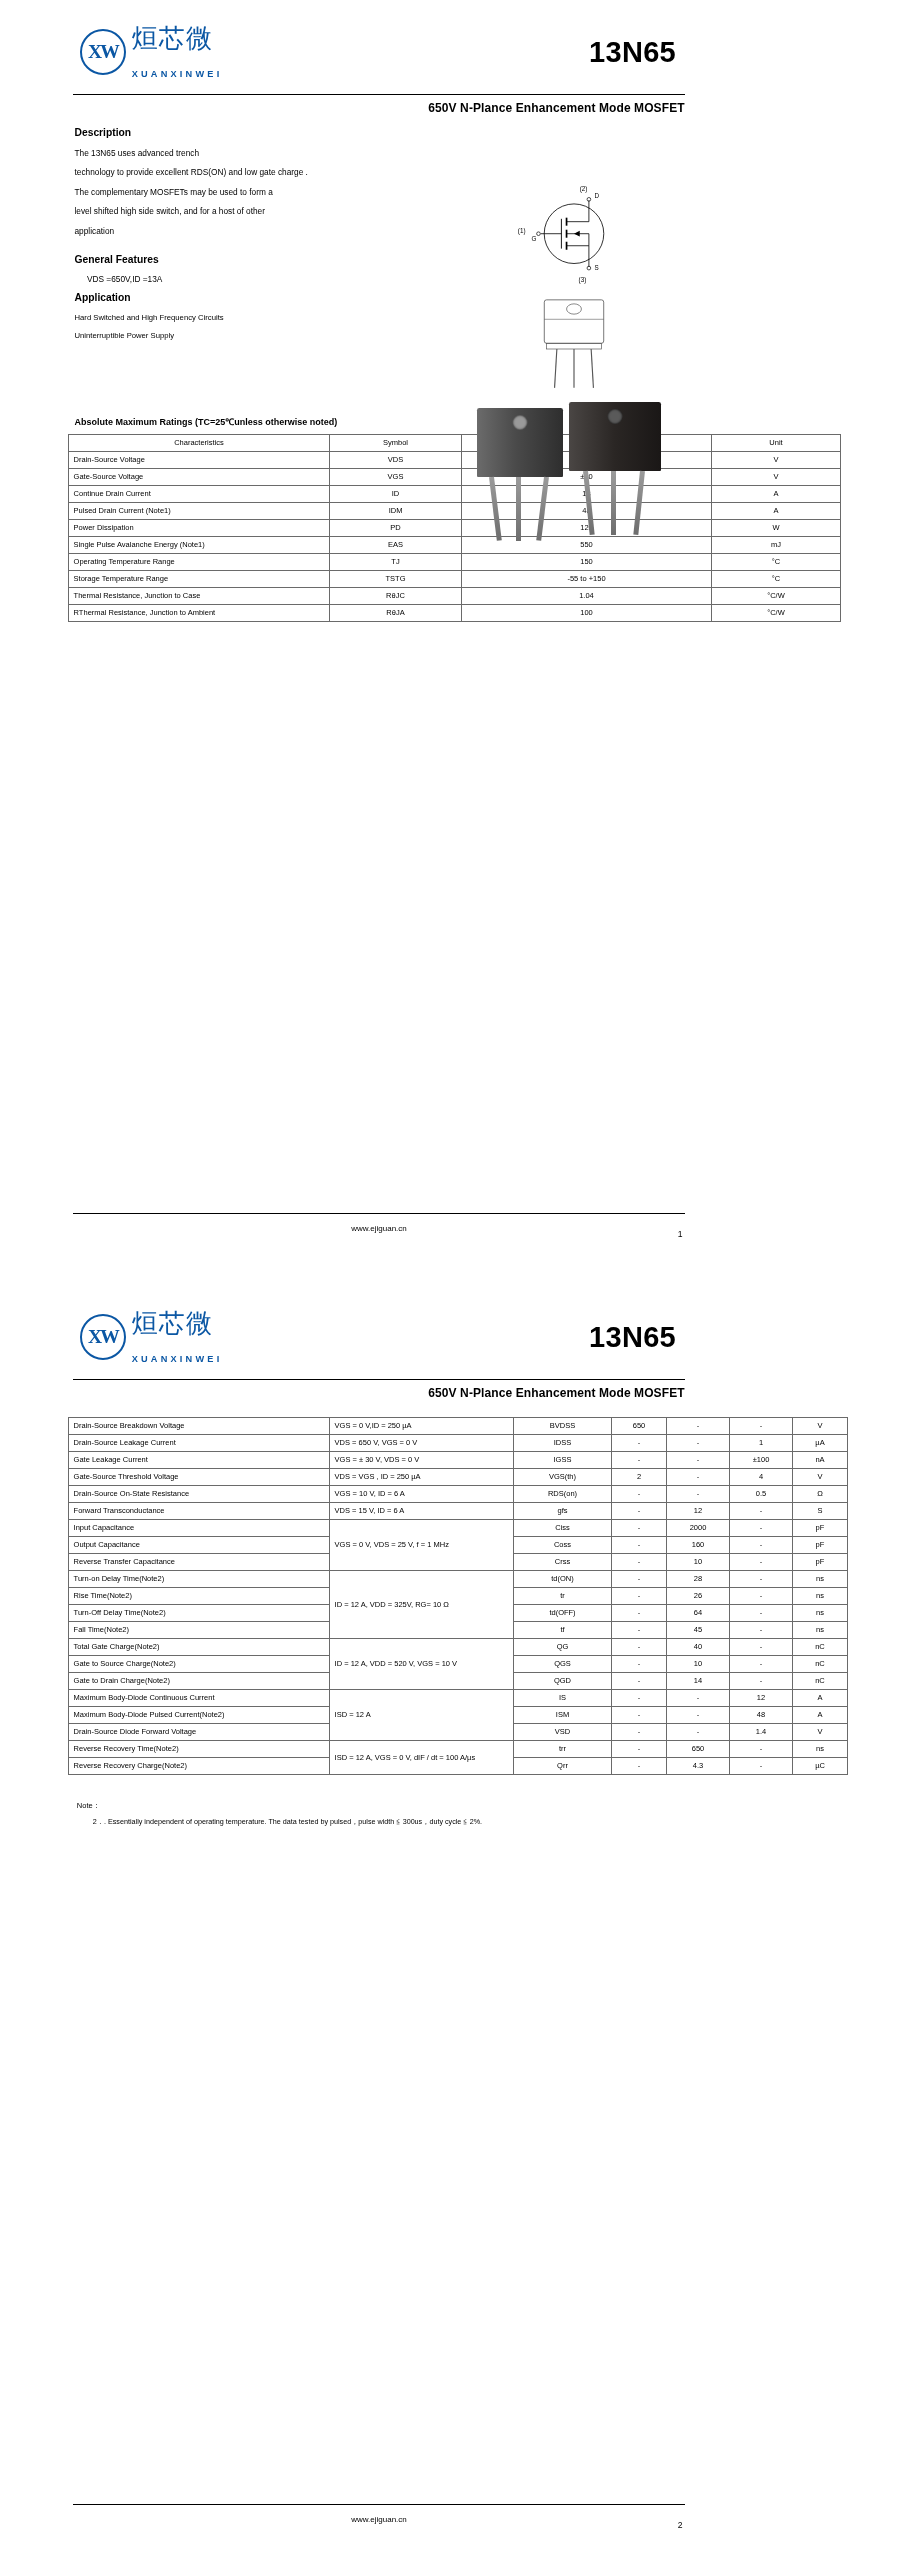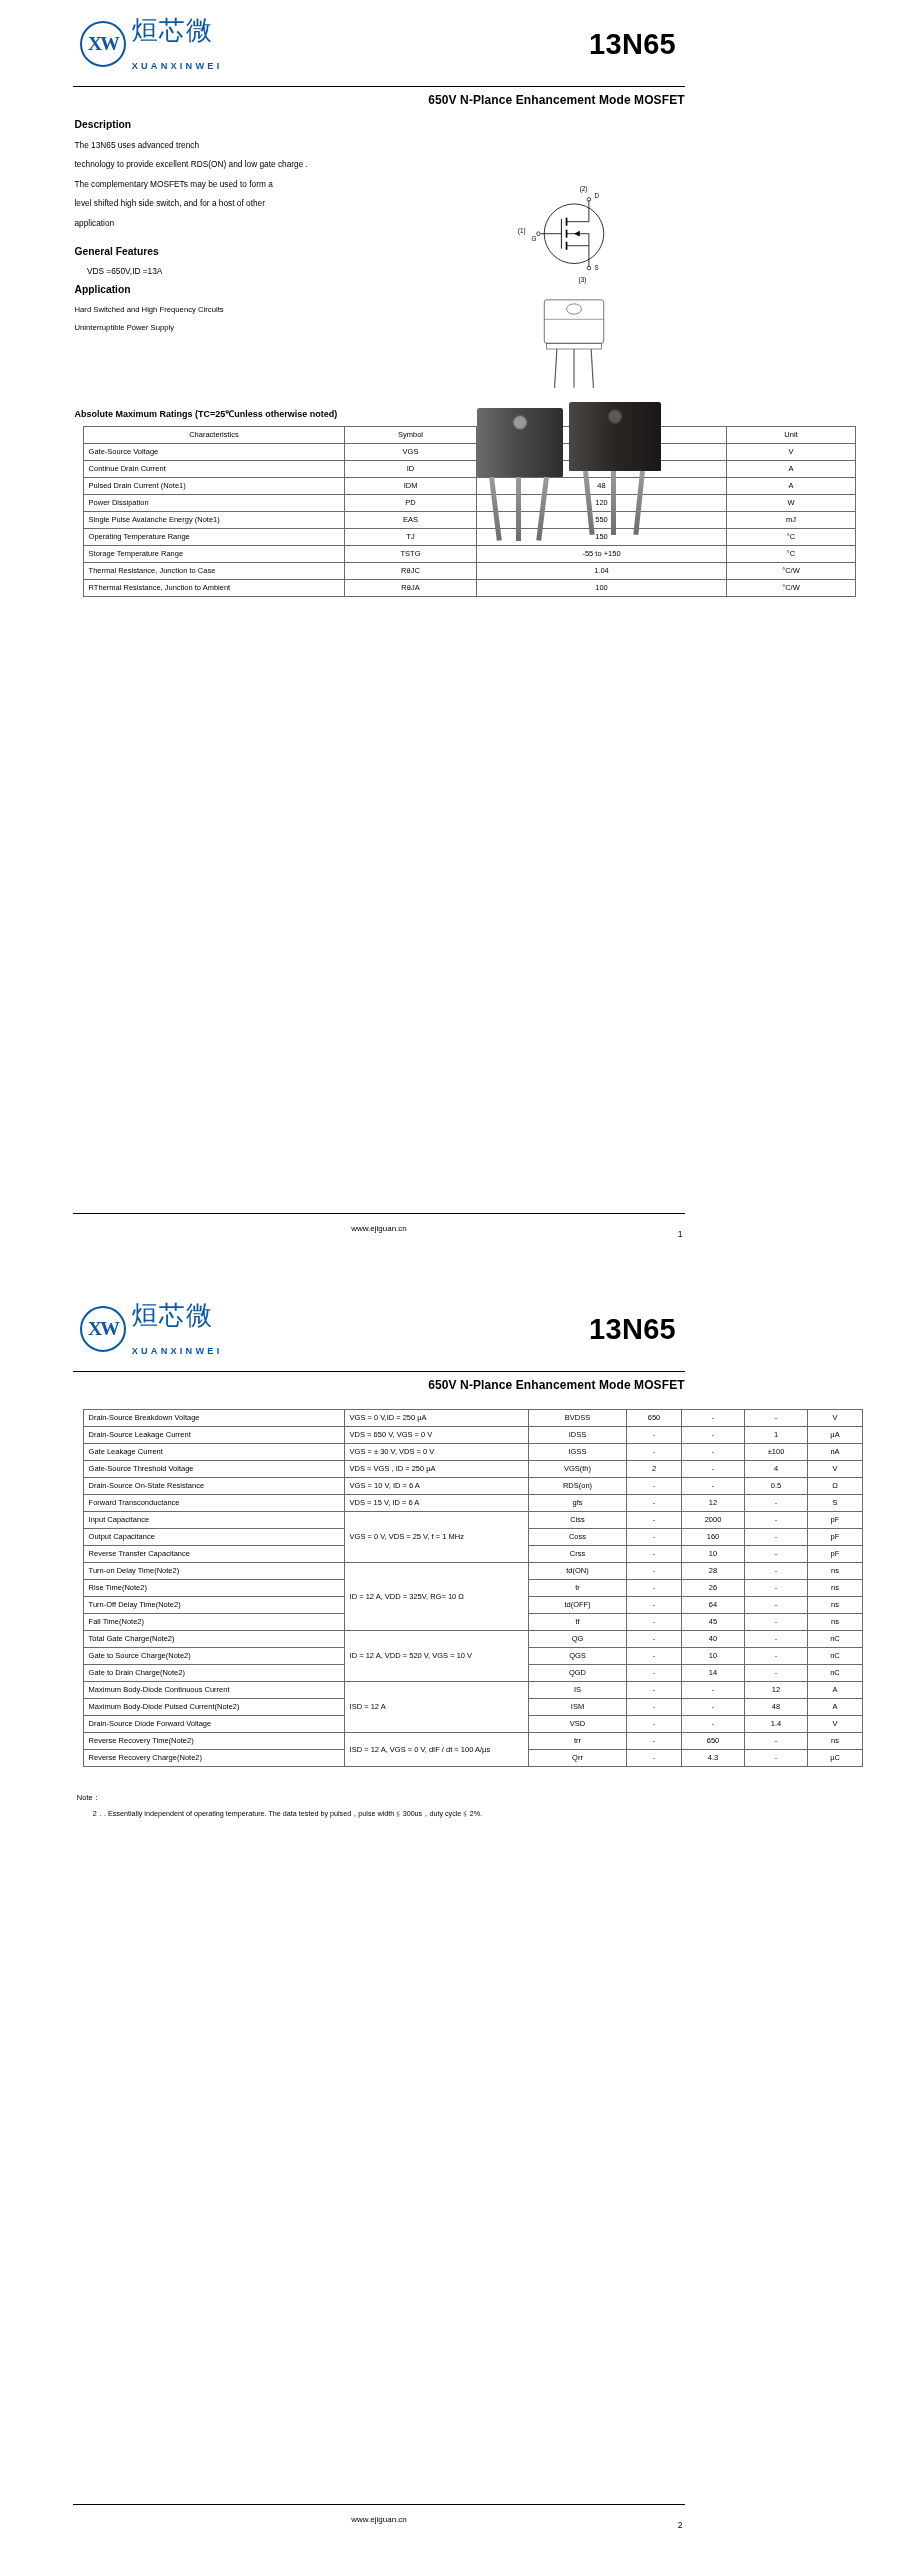--- a/index.html
+++ b/index.html
@@ -6,21 +6,21 @@
   html, body { margin:0; padding:0; background:#fff; }
   body {
     width:910px;
     font-family:"Liberation Sans", sans-serif;
     color:#000;
   }
   .page {
     width:758px;
     position:relative;
     background:#fff;
-    padding:0 63px;
+    padding:8px 63px;
   }
   .page1 { height:1285px; }
   .page2 { height:1291px; }
 
   
   .doc-header {
     position:relative;
     height:86px;
   }
   .logo-block {
@@ -158,21 +158,21 @@
 
   
   .table-title {
     font-size:9px;
     font-weight:bold;
     margin:0 0 5.7px 11.5px;
   }
   table.dt {
     border-collapse:collapse;
     width:772px;
-    margin-left:20px;
+    margin-left:5px;
     table-layout:fixed;
   }
   table.dt td, table.dt th {
     border:0.6px solid #6a6a6a;
     font-size:7.5px;
     font-weight:normal;
     padding:3.4px 4.6px;
     height:17px;
     vertical-align:middle;
   }
@@ -321,20 +321,26 @@
     <thead>
       <tr>
         <th>Characteristics</th>
         <th>Symbol</th>
         <th>Value</th>
         <th>Unit</th>
       </tr>
     </thead>
     <tbody>
       <tr>
+          <td class="l">Drain-Source Voltage</td>
+          <td class="c">VDS</td>
+          <td class="c">650</td>
+          <td class="c">V</td>
+        </tr>
+      <tr>
           <td class="l">Gate-Source Voltage</td>
           <td class="c">VGS</td>
           <td class="c">±30</td>
           <td class="c">V</td>
         </tr>
       <tr>
           <td class="l">Continue Drain Current</td>
           <td class="c">ID</td>
           <td class="c">13</td>
           <td class="c">A</td>

